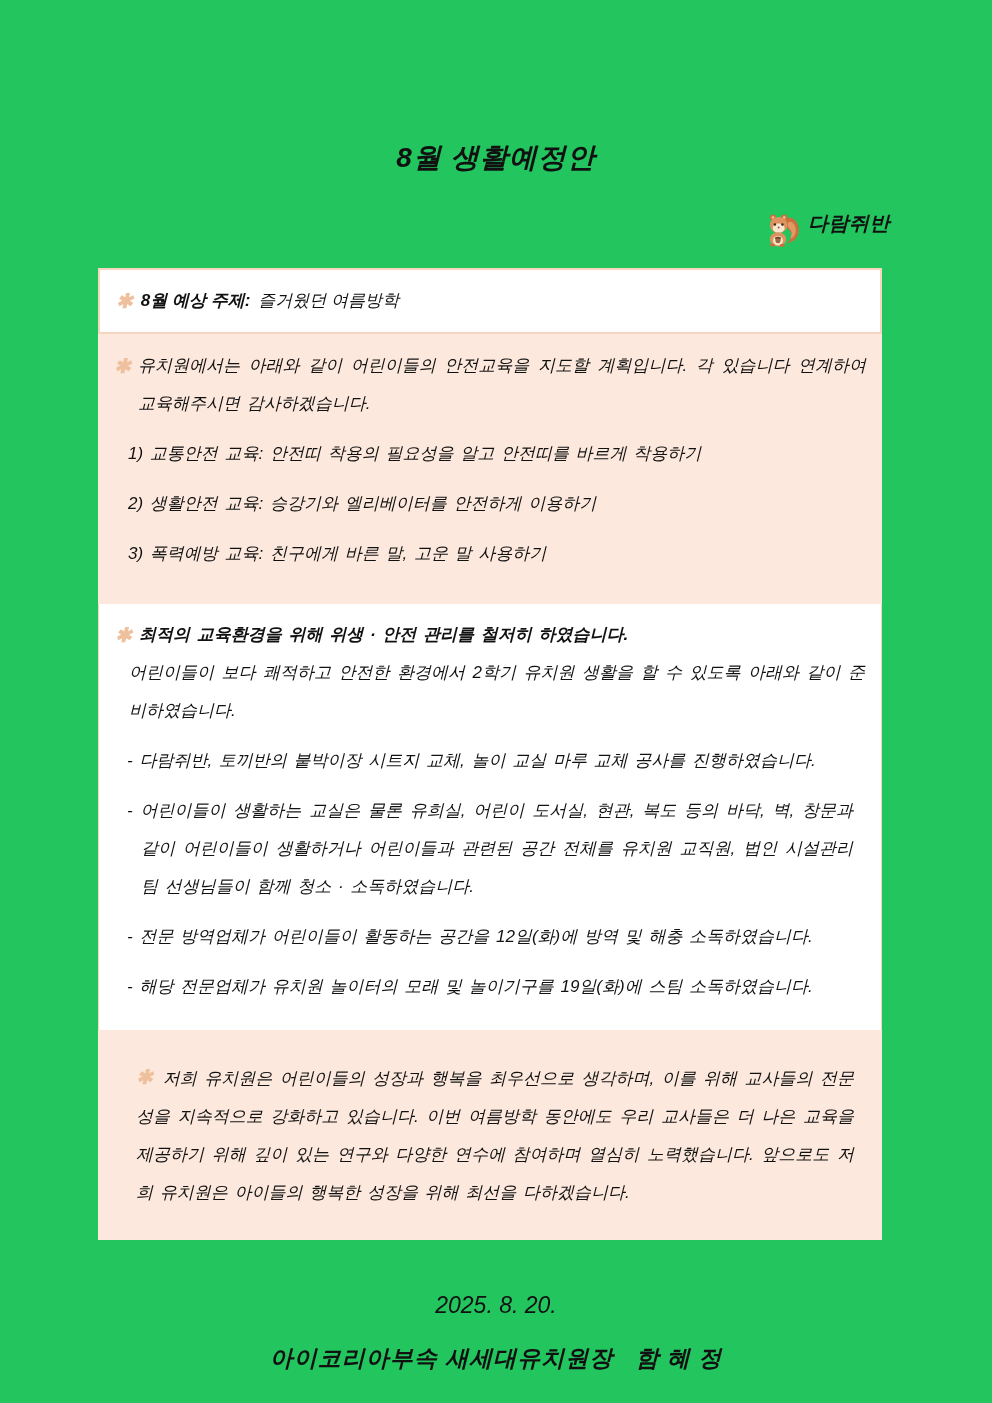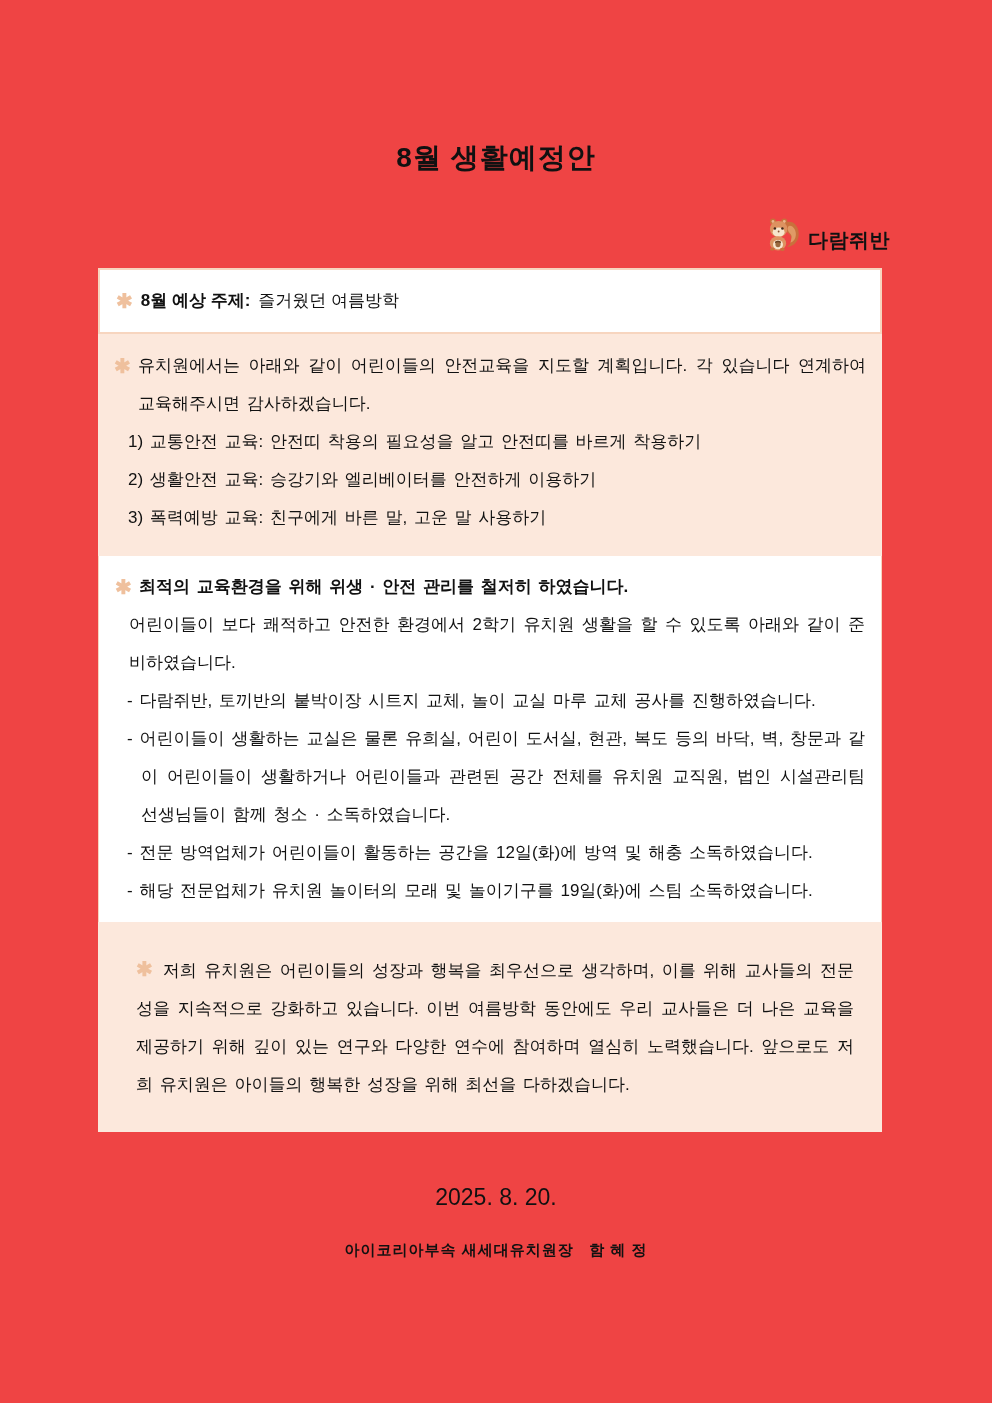--- a/index.html
+++ b/index.html
@@ -7,30 +7,30 @@
     --border:#f7d5bf;
     --accent:#efc09d;
     --text:#111111;
   }
   *{box-sizing:border-box;}
   html,body{margin:0;padding:0;}
   body{
     width:992px;height:1403px;overflow:hidden;background:#ffffff;
     font-family:"Liberation Sans",sans-serif;color:var(--text);
   }
-  .page{position:relative;width:992px;height:1403px;background:#ef4444;}
+  .page{position:relative;width:992px;height:1403px;background:#22c55e;font-style:italic;}
 
   .doc-title{
     margin:0;padding-top:140px;text-align:center;
     font-size:28px;line-height:36px;font-weight:bold;letter-spacing:1px;
   }
 
   .badge-row{
     margin-top:34px;padding-right:102px;height:44px;
-    display:flex;justify-content:flex-end;align-items:flex-end;gap:5px;
+    display:flex;justify-content:flex-end;align-items:flex-start;gap:5px;
   }
   .squirrel{width:40px;height:40px;display:inline-block;}
   .squirrel svg{width:40px;height:40px;display:block;}
   .badge-label{font-size:20px;font-weight:bold;letter-spacing:0.5px;}
 
   .sheet{margin:14px 0 0 98px;width:784px;}
   .row{width:100%;padding:14px 16px;}
   .row-topic{
     background:#ffffff;border:2px solid var(--border);
     padding:17px 16px;font-size:17px;line-height:28px;
@@ -49,30 +49,30 @@
     display:inline-block;
   }
   .topic-line{margin:0;display:flex;align-items:center;gap:8px;}
   .topic-line b{font-weight:bold;}
 
   .body-text{font-size:17px;line-height:38px;}
   .hang{position:relative;padding-left:24px;}
   .hang .star{position:absolute;left:0;top:0;}
   .para{margin:0;text-align:justify;word-spacing:2px;}
   .para.bold{font-weight:bold;text-align:left;}
-  .item{margin:0;text-align:left;word-spacing:2px;}
+  .item{margin:12px;text-align:left;word-spacing:2px;}
   .ml14{margin-left:14px;}
   .ml12{margin-left:12px;}
   .hangdash{padding-left:14px;text-indent:-14px;text-align:justify;}
   .inline-star{margin:12px;padding-left:10px;text-align:justify;word-spacing:2px;}
   .inline-star .star{margin-right:10px;}
 
   .footer-date{margin:50px 0 0 0;text-align:center;font-size:23px;line-height:30px;}
   .footer-sign{
-    margin:22px 0 0 0;text-align:center;font-size:15px;line-height:32px;
+    margin:22px 0 0 0;text-align:center;font-size:23px;line-height:32px;
     font-weight:bold;white-space:pre;letter-spacing:1px;
   }
 </style>
 </head>
 <body>
 
 <div class="page">
 
   <h1 class="doc-title">8월 생활예정안</h1>
 

